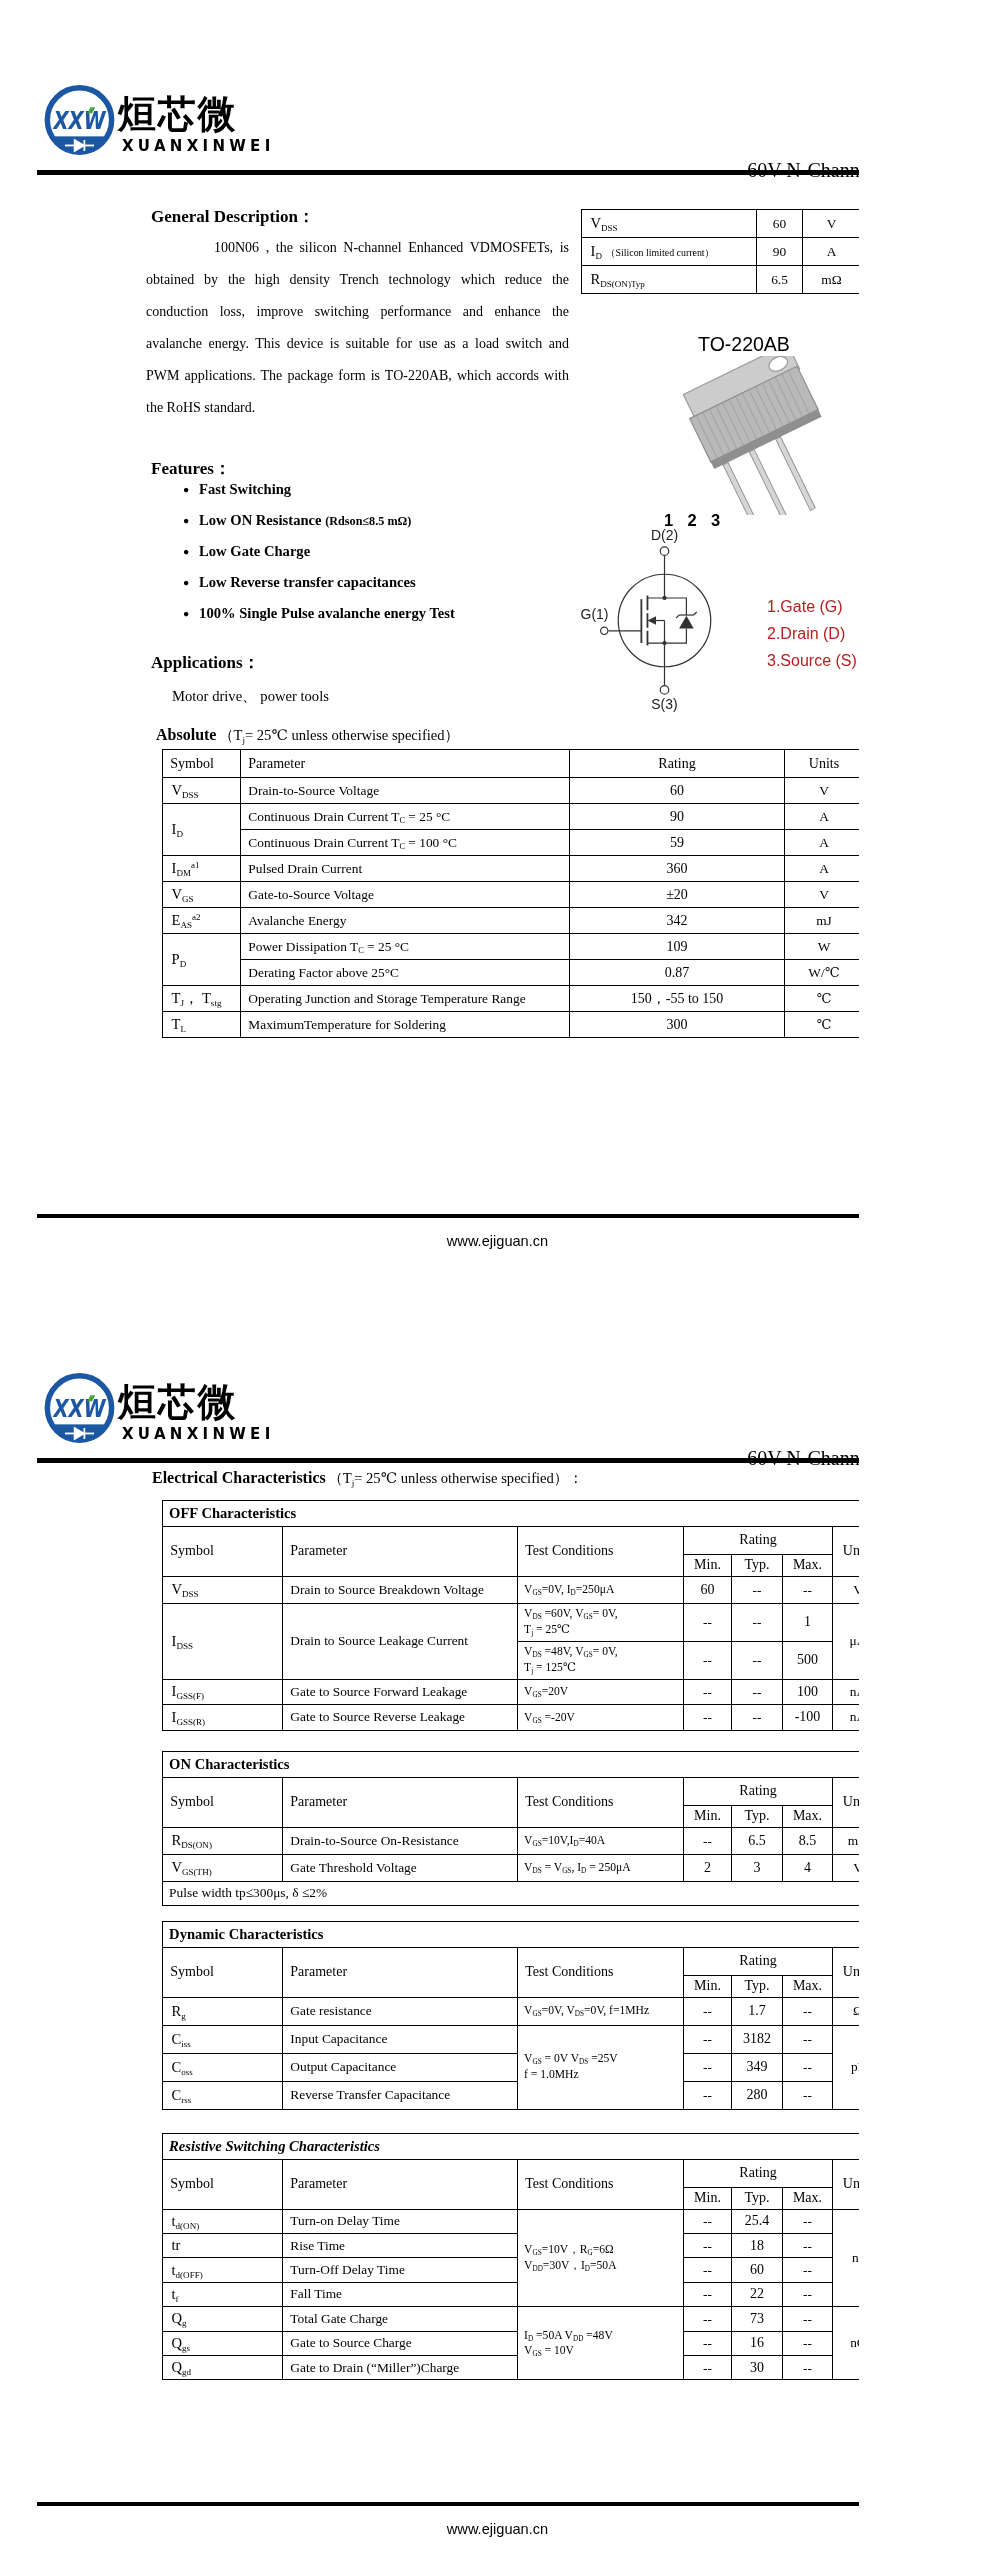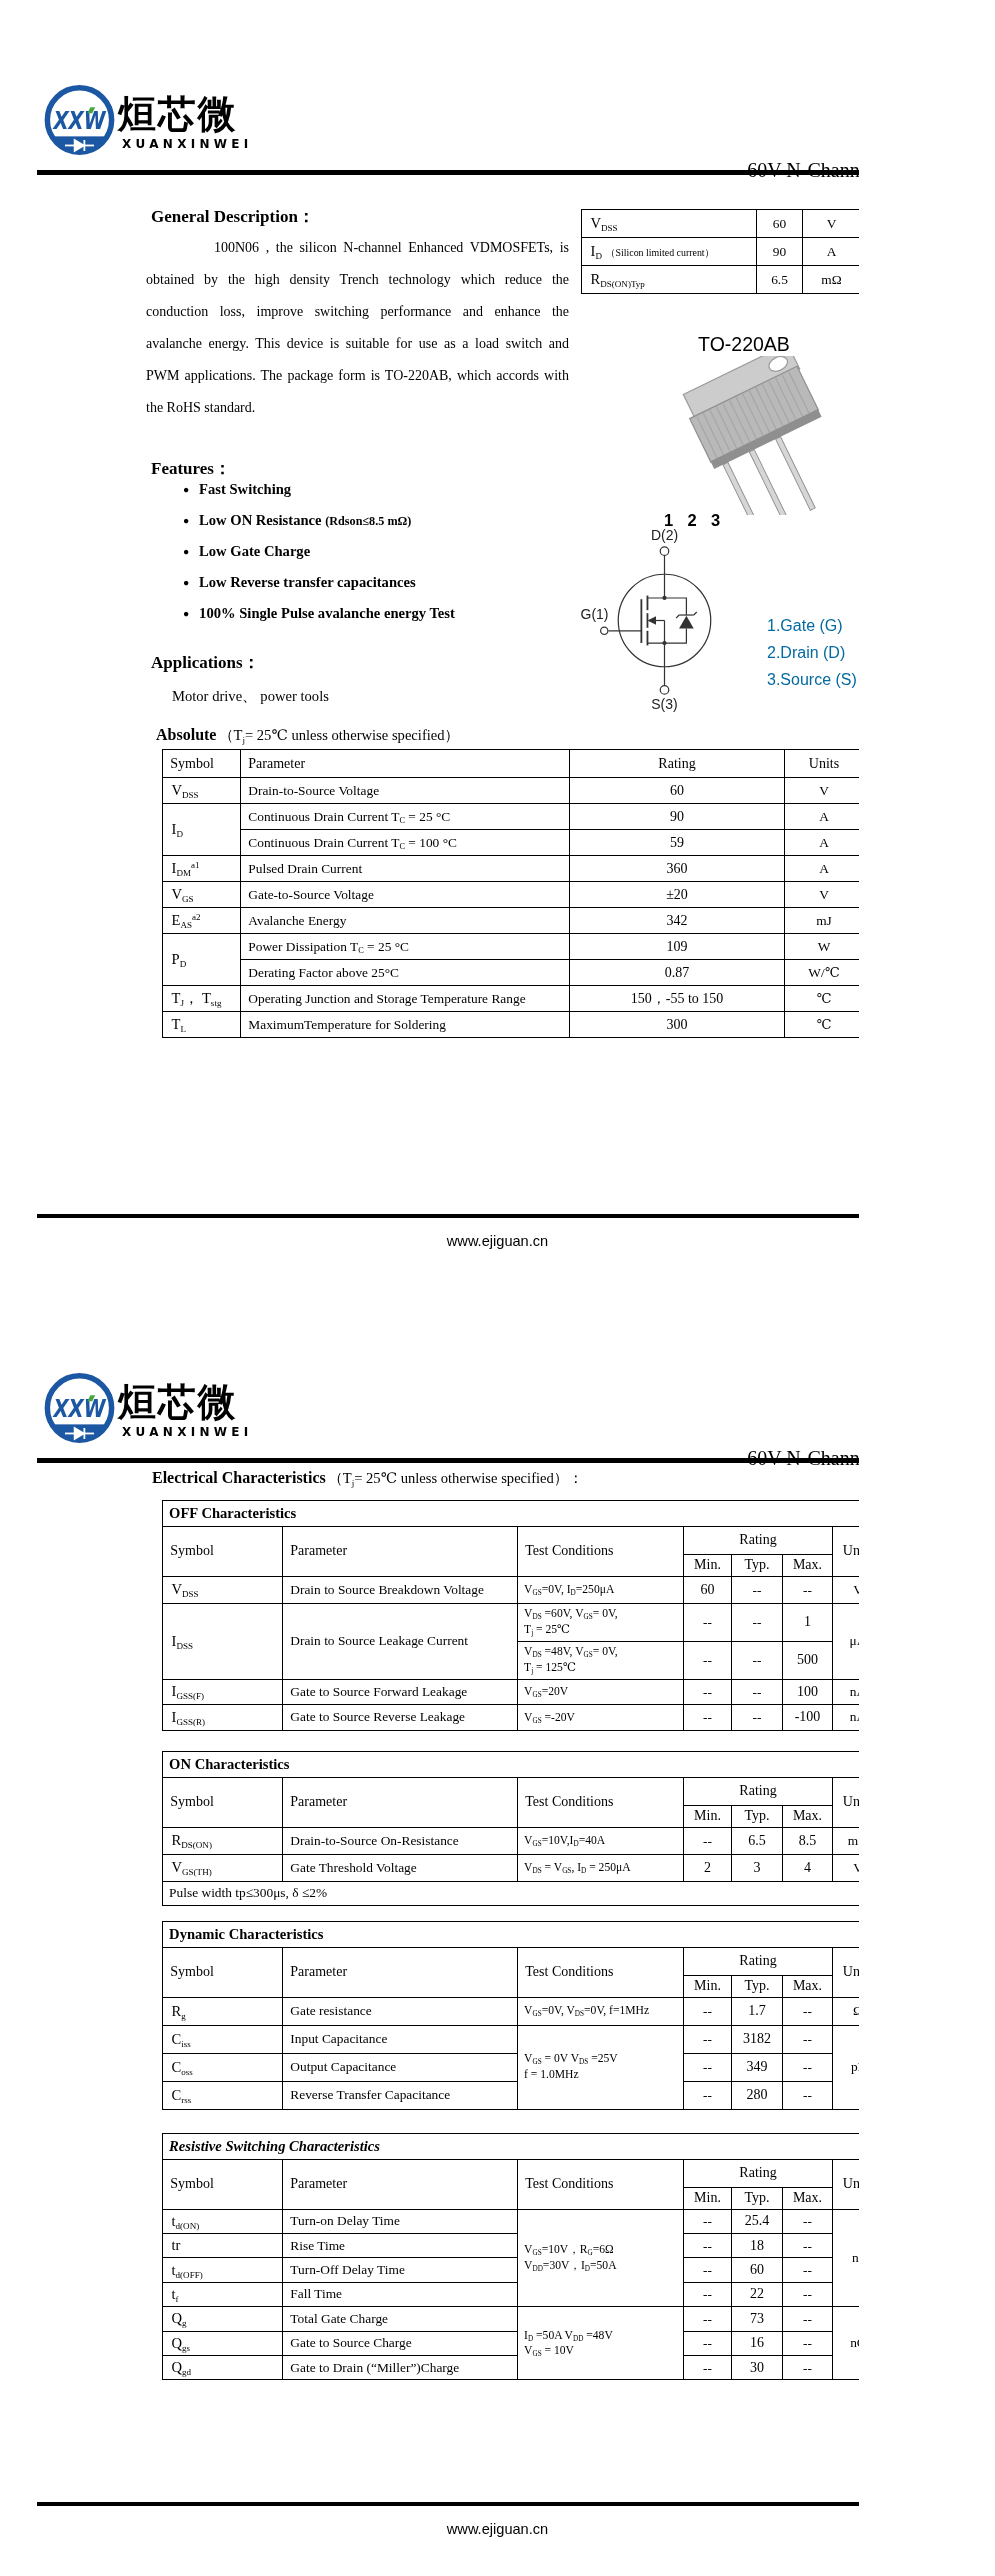--- a/index.html
+++ b/index.html
@@ -5,40 +5,40 @@
   *{box-sizing:border-box;margin:0;padding:0}
   body{background:#ffffff;font-family:"Liberation Serif","DejaVu Serif",serif;color:#000}
   .sheet{position:relative;width:859px;height:2576px;background:#fff;overflow:hidden}
   .page{position:absolute;left:0;width:995px;height:1288px;background:#fff}
   .abs{position:absolute}
   sub{font-size:0.62em;vertical-align:-0.28em;line-height:0}
   sup{font-size:0.62em;vertical-align:0.55em;line-height:0}
   .sm{font-size:0.68em}
   
   .cn-name{left:118px;top:89px;font-size:38px;font-weight:bold;font-family:"DejaVu Sans","Liberation Sans",sans-serif;letter-spacing:1.8px}
-  .en-name{left:122px;top:137px;font-size:12px;letter-spacing:4.3px;font-weight:bold;font-family:"DejaVu Sans",sans-serif}
+  .en-name{left:122px;top:137px;font-size:15px;letter-spacing:4.3px;font-weight:bold;font-family:"DejaVu Sans",sans-serif}
   .part-number{right:37px;top:112px;font-size:28px;font-family:"Liberation Sans","DejaVu Sans",sans-serif}
   .subtitle{right:37px;top:159px;font-size:20px;font-family:Liberation Serif, serif}
   .rule{left:37px;top:170px;width:922px;height:4.9px;background:#000}
   .foot-rule{left:37px;top:1214px;width:922px;height:4.3px;background:#000}
   .foot-url{left:0;top:1233px;width:100%;text-align:center;font-size:14.6px;font-family:"Liberation Sans",sans-serif}
   .foot-page{right:39px;top:1227px;font-size:19px;font-family:"Liberation Sans",sans-serif}
   .h-bold{font-weight:bold;font-size:17px}
   .h-cond{font-size:14.6px}
   .para{left:146px;top:232px;width:423px;font-size:14px;line-height:32px;text-align:justify;text-indent:68px}
   .apps-text{left:172px;top:687px;font-size:14.6px}
   
   .feat-list{left:183px;top:481px;list-style:none}
   .feat-list li{margin-bottom:14px;font-size:14.6px;font-weight:bold;white-space:nowrap}
   .bullet{display:inline-block;font-size:10.4px;margin-right:9.8px;vertical-align:1.2px}
   .feat-note{font-weight:bold;font-size:12.2px}
   
   .pkg-title{left:634px;top:333px;width:220px;text-align:center;font-size:19.5px;font-family:"Liberation Sans","DejaVu Sans",sans-serif}
   .pkg-pins{left:664px;top:511px;font-size:16.5px;font-weight:bold;letter-spacing:4.9px;font-family:"Liberation Sans",sans-serif}
-  .legend{left:767px;top:612px;font-size:16px;line-height:27px;font-family:"Liberation Sans","DejaVu Sans",sans-serif;color:#0369a1}
+  .legend{left:767px;top:593px;font-size:16px;line-height:27px;font-family:"Liberation Sans","DejaVu Sans",sans-serif;color:#b91c1c}
   .svg-lab{font-family:"Liberation Sans","DejaVu Sans",sans-serif;font-size:23px;fill:#222}
   
   table.dt{border-collapse:collapse;table-layout:fixed;border:1.8px solid #000;background:#fff}
   .dt td{border:1.2px solid #000;text-align:center;font-size:13.4px;padding:1.2px 3px;overflow:hidden}
   .dt td.l{text-align:left;padding-left:7.3px}
   .dt td.sym{text-align:left;padding-left:8.5px;font-size:14.6px}
   .dt td.cond{text-align:left;padding-left:6.1px;font-size:11.6px;line-height:1.35}
   .dt td.hdr{font-size:14px}
   .dt td.hl{text-align:left;padding-left:7.3px;font-size:14px}
   .dt td.ttl{text-align:left;font-weight:bold;font-size:14.6px;padding-left:6.1px}

